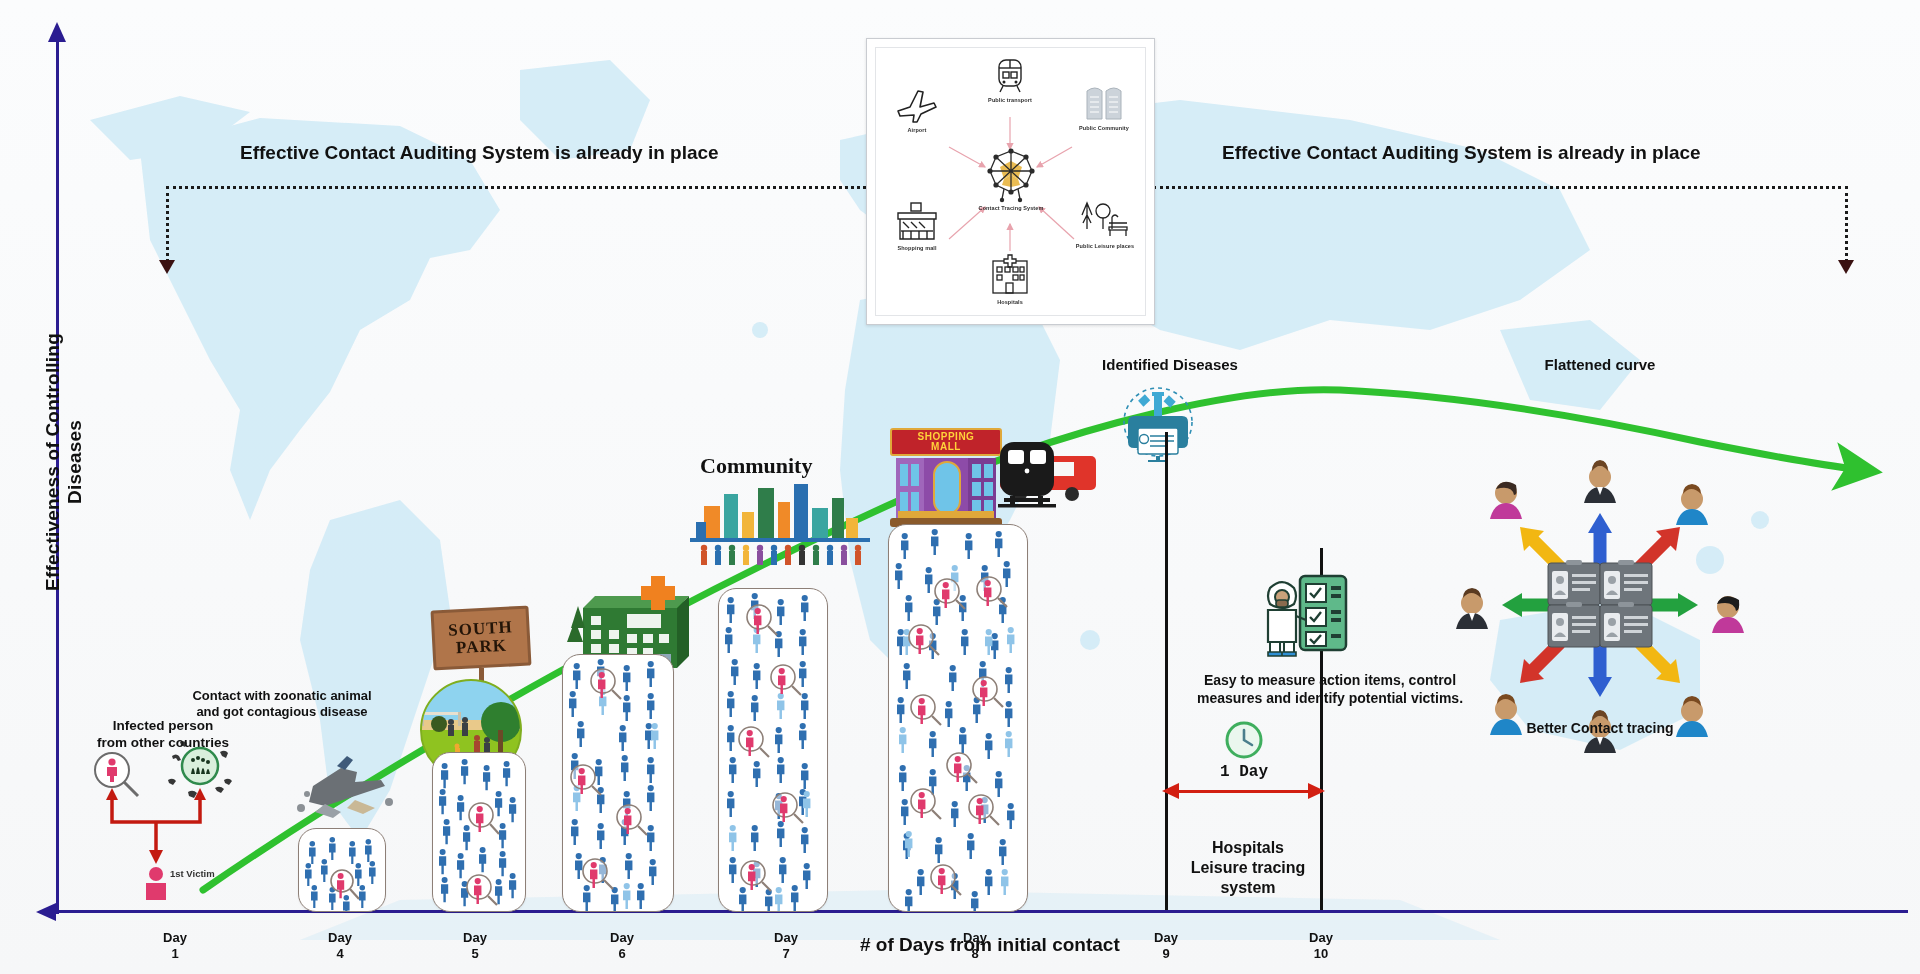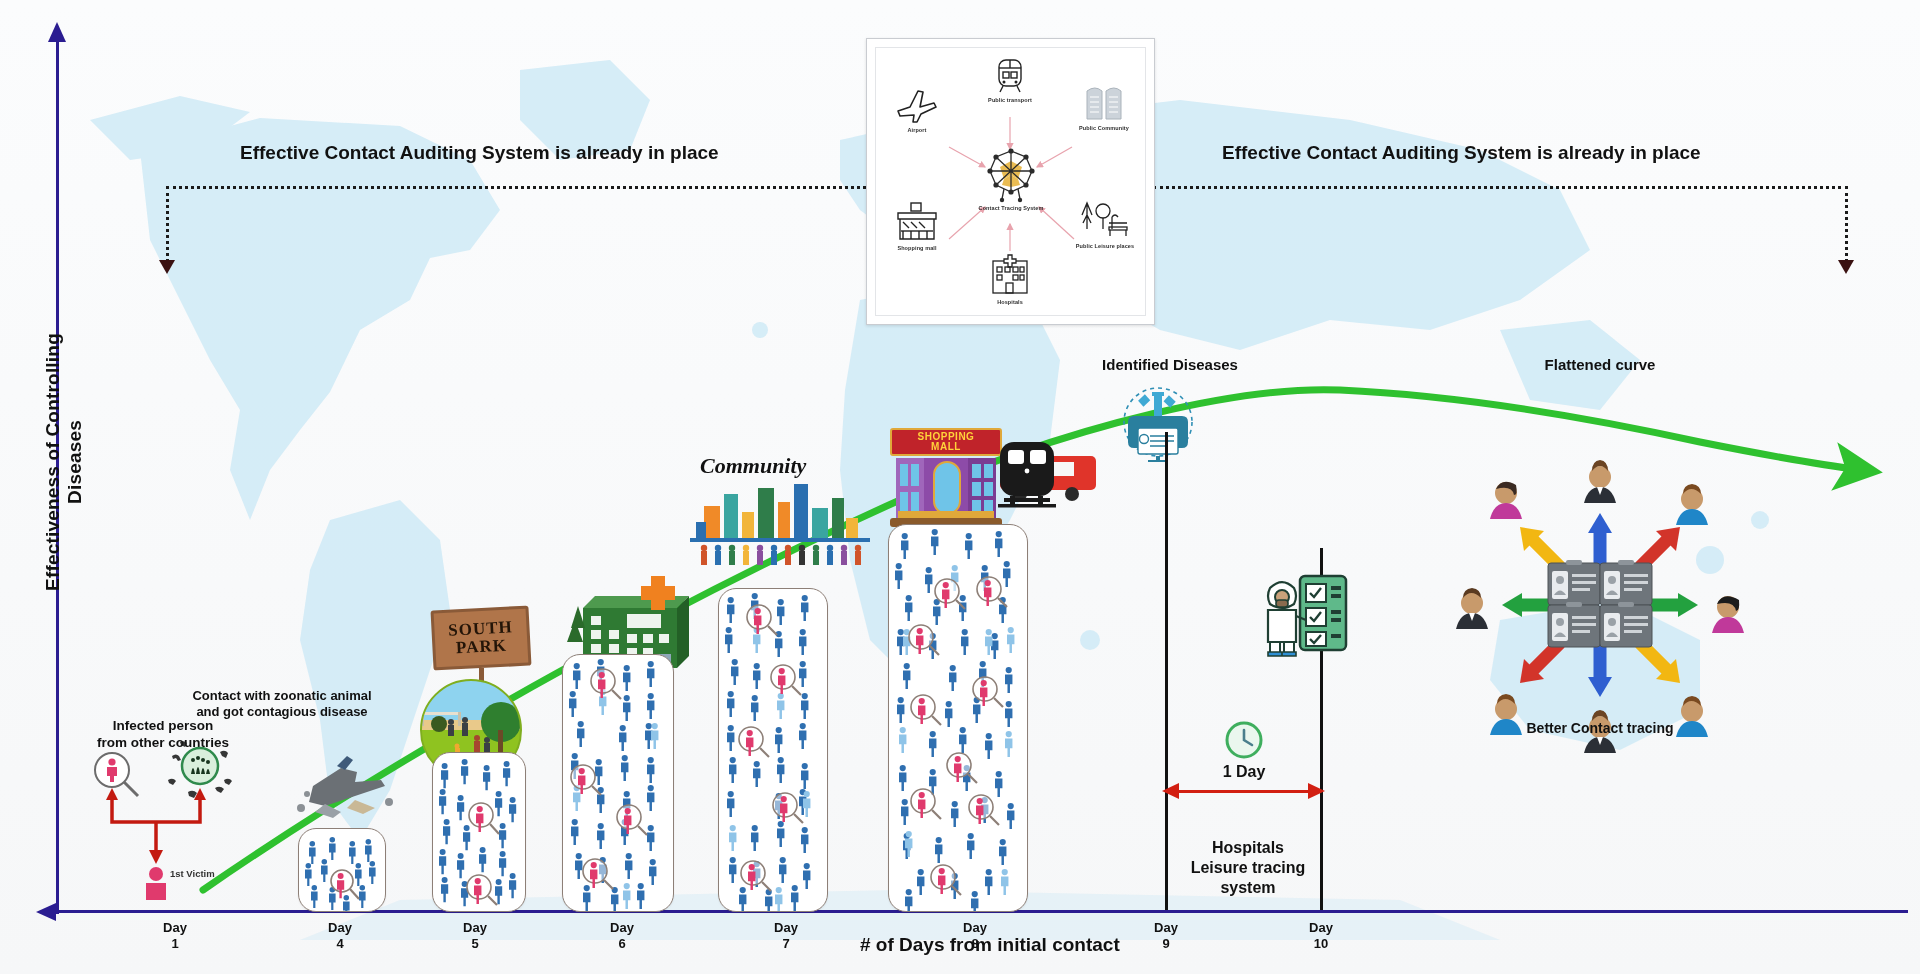--- a/index.html
+++ b/index.html
@@ -14,21 +14,21 @@
   .axis-line{position:absolute;background:#2b1d91;}
   #yaxis{left:56px;top:38px;width:3px;height:876px;}
   #xaxis{left:56px;top:910px;height:3px;width:1852px;}
   .axis-arrow{position:absolute;width:0;height:0;}
   #yaxis-arrow{left:48px;top:22px;border-left:9px solid transparent;border-right:9px solid transparent;border-bottom:20px solid #2b1d91;}
   #xaxis-arrow-l{left:36px;top:903px;border-top:9px solid transparent;border-bottom:9px solid transparent;border-right:20px solid #2b1d91;}
   #ylabel{position:absolute;left:-96px;top:440px;width:320px;transform:rotate(-90deg);text-align:center;
     font-size:19px;font-weight:bold;color:#111;letter-spacing:.2px;}
   #xlabel{position:absolute;left:860px;top:934px;font-size:19px;font-weight:bold;color:#111;}
 
-  .tick{position:absolute;text-align:center;font-size:13px;font-weight:bold;color:#111;line-height:1.25;width:70px;}
+  .tick{position:absolute;text-align:center;font-size:13px;font-weight:bold;color:#111;line-height:1.25;width:70px;margin-top:10px;}
   .tick span{display:block;}
 
   
   .bracket{position:absolute;}
   .bracket .bline{position:absolute;top:0;left:0;height:0;border-top:3px dotted #1b1b1b;}
   .bracket .bdrop{position:absolute;top:0;width:0;border-left:3px dotted #1b1b1b;}
   .bracket .bhead{position:absolute;width:0;height:0;border-left:8px solid transparent;border-right:8px solid transparent;border-top:14px solid #3a1111;}
   .bracket-label{position:absolute;font-size:19px;font-weight:bold;color:#111;white-space:nowrap;}
 
   
@@ -434,21 +434,21 @@
       <rect x="44" y="58" width="10" height="9"></rect>
         <rect x="44" y="72" width="10" height="9"></rect>
     </g>
     <rect x="92" y="82" width="14" height="14" fill="#8fa7b8"></rect>
     <g fill="#2b6b2b">
         <path d="M6 56 l7 -22 l7 22 z"></path>
         <path d="M2 70 l8 -22 l8 22 z"></path>
       </g>
   </svg>
 
-  <div class="txt" style="left:700px;top:452px;font-size:22px;font-family:'Liberation Serif',serif;font-style:italic;">Community</div>
+  <div class="txt" style="left:700px;top:452px;font-size:22px;font-family:'Liberation Serif',serif;">Community</div>
   <svg style="position:absolute;left:690px;top:478px;width:180px;height:90px;" aria-hidden="true">
     <g>
       <rect x="14" y="28" width="16" height="34" fill="#f08a28"></rect>
       <rect x="34" y="16" width="14" height="46" fill="#3aa5a0"></rect>
       <rect x="52" y="34" width="12" height="28" fill="#f2b53a"></rect>
       <rect x="68" y="10" width="16" height="52" fill="#2f7d4a"></rect>
       <rect x="88" y="24" width="12" height="38" fill="#f08a28"></rect>
       <rect x="104" y="6" width="14" height="56" fill="#2a6fb0"></rect>
       <rect x="122" y="30" width="16" height="32" fill="#3aa5a0"></rect>
       <rect x="142" y="20" width="12" height="42" fill="#2f7d4a"></rect>
@@ -1425,26 +1425,30 @@
       <path d="M16 16 q12 -12 24 0 q4 8 0 16 q-12 8 -24 0 q-4 -8 0 -16 z" fill="#fff" stroke="#1f3f33" stroke-width="2.2"></path>
       <circle cx="28" cy="25" r="7" fill="#c9a17a" stroke="#1f3f33" stroke-width="2"></circle>
       <rect x="22" y="28" width="12" height="7" rx="3" fill="#8a6b4e" stroke="#1f3f33" stroke-width="1.6"></rect>
       <path d="M14 38 h28 v32 h-28 z" fill="#fff" stroke="#1f3f33" stroke-width="2.2"></path>
       <path d="M42 44 l10 4" stroke="#1f3f33" stroke-width="2.2" fill="none"></path>
       <path d="M16 70 h10 v12 h-10 z M30 70 h10 v12 h-10 z" fill="#fff" stroke="#1f3f33" stroke-width="2"></path>
       <path d="M14 80 h14 v4 h-14 z M28 80 h14 v4 h-14 z" fill="#2f8fd4" stroke="#1f3f33" stroke-width="1.6"></path>
     </g>
   </svg>
 
+  <div class="txt" style="left:1140px;top:672px;width:380px;font-size:14px;">
+    <div>Easy to measure action items, control</div>
+    <div>measures and identify potential victims.</div>
+  </div>
 
   <svg style="position:absolute;left:1222px;top:718px;width:44px;height:44px;" aria-hidden="true">
     <circle cx="22" cy="22" r="17" fill="#eaf7ee" stroke="#3fae5e" stroke-width="3"></circle>
     <path d="M22 12 V22 L30 27" stroke="#4a7f8c" stroke-width="2.6" fill="none" stroke-linecap="round"></path>
   </svg>
-  <div class="txt" style="left:1198px;top:762px;width:92px;font-size:16px;">1 Day</div>
+  <div class="txt" style="left:1198px;top:762px;width:92px;font-size:16px;font-family:Liberation Mono, monospace;">1 Day</div>
 
   <div class="mline" style="left:1178px;top:790px;width:132px;"></div>
   <div class="mhead" style="left:1162px;top:783px;border-right:17px solid #d21f12;"></div>
   <div class="mhead" style="left:1308px;top:783px;border-left:17px solid #d21f12;"></div>
 
   <div class="txt" style="left:1168px;top:838px;width:160px;font-size:16px;">
     <div>Hospitals</div>
     <div>Leisure tracing</div>
     <div>system</div>
   </div>

